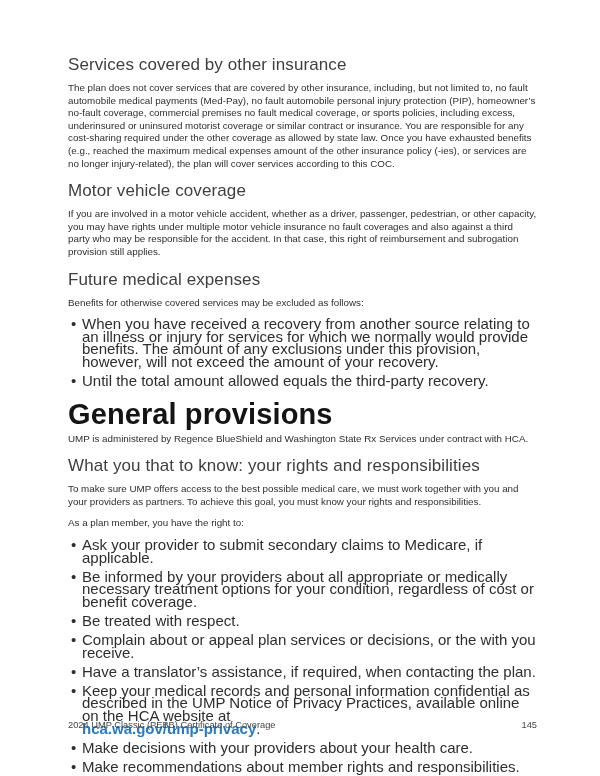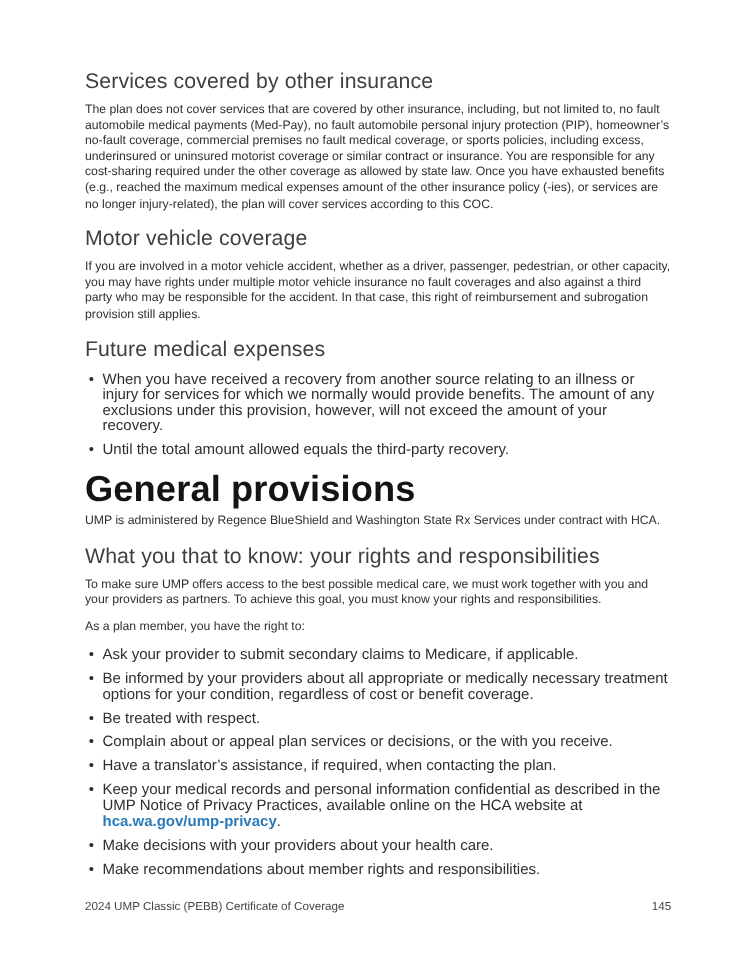--- a/index.html
+++ b/index.html
@@ -42,21 +42,21 @@
     margin: 0 0 9px 0;
   }
   ul.bullets {
     list-style: none;
     margin: 0 0 9px 0;
     padding: 0;
   }
   ul.bullets li {
     position: relative;
     padding-left: 14px;
-    font-size: 12px;
+    font-size: 15px;
     line-height: 12.6px;
     color: #2e2e2e;
     margin: 0 0 6.5px 0;
   }
   ul.bullets li::before {
     content: "\2022";
     position: absolute;
     left: 3px;
     top: 0;
     color: #2e2e2e;
@@ -85,20 +85,21 @@
 
 <div class="page">
 
   <h2 class="h2 first">Services covered by other insurance</h2>
   <p class="body-text">The plan does not cover services that are covered by other insurance, including, but not limited to, no fault automobile medical payments (Med-Pay), no fault automobile personal injury protection (PIP), homeowner’s no-fault coverage, commercial premises no fault medical coverage, or sports policies, including excess, underinsured or uninsured motorist coverage or similar contract or insurance. You are responsible for any cost-sharing required under the other coverage as allowed by state law. Once you have exhausted benefits (e.g., reached the maximum medical expenses amount of the other insurance policy (-ies), or services are no longer injury-related), the plan will cover services according to this COC.</p>
 
   <h2 class="h2">Motor vehicle coverage</h2>
   <p class="body-text">If you are involved in a motor vehicle accident, whether as a driver, passenger, pedestrian, or other capacity, you may have rights under multiple motor vehicle insurance no fault coverages and also against a third party who may be responsible for the accident. In that case, this right of reimbursement and subrogation provision still applies.</p>
 
   <h2 class="h2">Future medical expenses</h2>
+  <p class="body-text">Benefits for otherwise covered services may be excluded as follows:</p>
   <ul class="bullets">
     <li>When you have received a recovery from another source relating to an illness or injury for services for which we normally would provide benefits. The amount of any exclusions under this provision, however, will not exceed the amount of your recovery.</li>
     <li>Until the total amount allowed equals the third-party recovery.</li>
   </ul>
 
   <h1 class="h1">General provisions</h1>
   <p class="body-text">UMP is administered by Regence BlueShield and Washington State Rx Services under contract with HCA.</p>
 
   <h2 class="h2">What you that to know: your rights and responsibilities</h2>
   <p class="body-text">To make sure UMP offers access to the best possible medical care, we must work together with you and your providers as partners. To achieve this goal, you must know your rights and responsibilities.</p>

